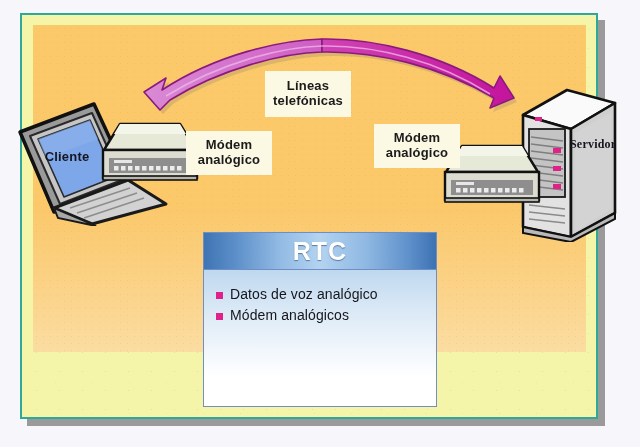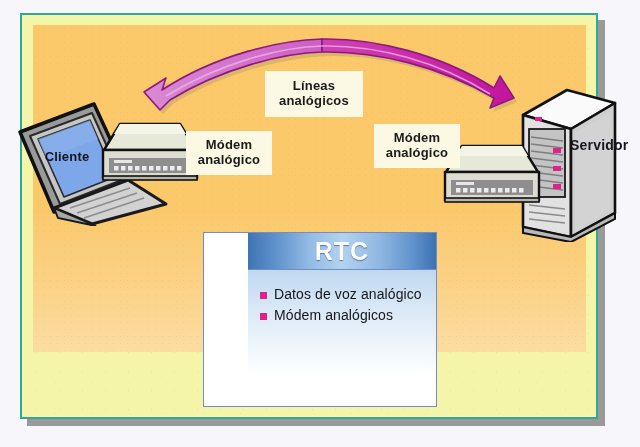--- a/index.html
+++ b/index.html
@@ -77,21 +77,21 @@
     background: #fbf8e4;
     color: #1a1a1a;
     font-weight: bold;
     text-align: center;
     line-height: 1.18;
     letter-spacing: .2px;
     z-index: 9;
   }
   #lbl-lineas {
     left: 265px; top: 71px;
-    width: 98px; height: 46px;
+    width: 86px; height: 46px;
     font-size: 13px;
     padding-top: 7px;
     box-sizing: border-box;
   }
   #lbl-modem-left {
     left: 186px; top: 131px;
     width: 86px; height: 44px;
     font-size: 13px;
     padding-top: 6px;
     box-sizing: border-box;
@@ -124,38 +124,38 @@
   
   #modem-left  { position: absolute; left: 98px; top: 118px; z-index: 8; }
   #modem-right { position: absolute; left: 440px; top: 140px; z-index: 8; }
 
   
   #server { position: absolute; left: 515px; top: 87px; z-index: 7; }
   .server-text {
     position: absolute;
     left: 570px; top: 137px;
     width: 68px;
-    font-size: 14px;
+    font-size: 12px;
     font-weight: bold;
     color: #15151f;
     text-align: left;
     z-index: 9;
     letter-spacing: .2px;
+    font-family: Liberation Serif, serif;
   }
 
   
   #rtc-card {
     position: absolute;
     left: 203px; top: 232px;
     width: 234px; height: 175px;
     z-index: 12;
     border: 1px solid #6f8fc4;
     box-sizing: border-box;
     background: #fff;
-    padding-left: 44px;
   }
   #rtc-header {
     height: 37px;
     border-bottom: 1px solid #6f8fc4;
     background: linear-gradient(90deg,
         #3f74b4 0%, #5d90ca 14%, #93bbe4 33%,
         #b3d3f0 50%, #8fb8e2 70%, #5f91cb 88%, #3d72b3 100%);
     display: flex;
     align-items: center;
     justify-content: center;
@@ -344,21 +344,21 @@
     </g>
 
     <rect x="20" y="30" width="7" height="4" fill="#e0218a"></rect>
 
     <path d="M 8,140 L 56,150 L 100,126 L 100,132 L 56,155 L 8,146 Z" fill="#b9b9b9" stroke="#111" stroke-width="2"></path>
   </svg>
   <div class="server-text">Servidor</div>
 
   <div class="label-box" id="lbl-lineas">
     <div>Líneas</div>
-    <div>analógicos</div>
+    <div>telefónicas</div>
   </div>
 
   <div id="rtc-card">
     <div id="rtc-header">
       <span id="rtc-title">RTC</span>
     </div>
     <div id="rtc-body">
       <div class="rtc-item">
         <span class="bullet"></span>
         <span>Datos de voz analógico</span>

